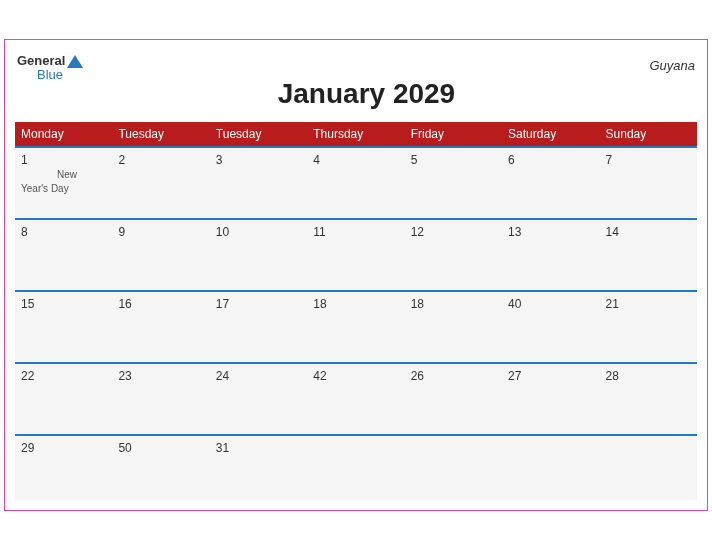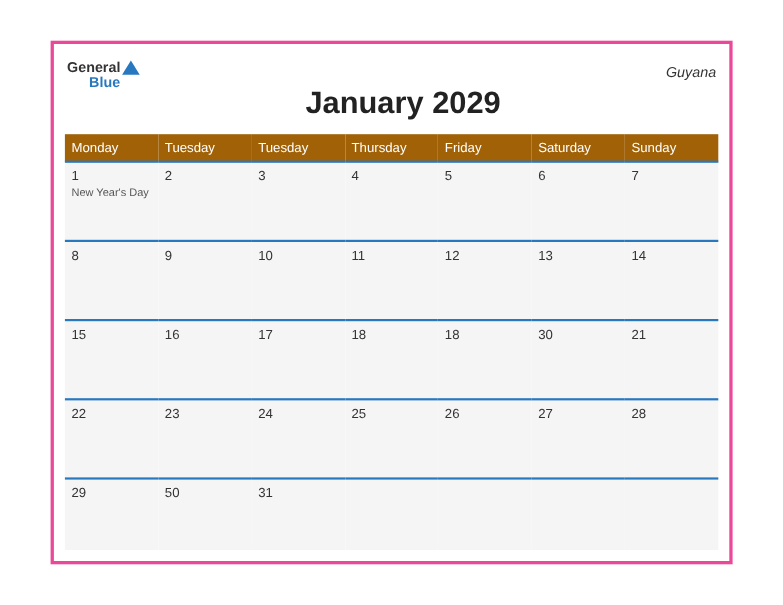--- a/index.html
+++ b/index.html
@@ -6,23 +6,23 @@
     body {
       width: 712px;
       height: 550px;
       background: #fff;
       font-family: Arial, sans-serif;
       display: flex;
       justify-content: center;
       align-items: center;
     }
     .calendar-wrapper {
-      width: 620px;
+      width: 704px;
       background: #fff;
-      border: 3px solid #ec4899;
+      border: 1px solid #ec4899;
       padding: 10px 10px 10px 10px;
     }
     .calendar-header {
       display: flex;
       justify-content: space-between;
       align-items: flex-start;
       margin-bottom: 8px;
       padding: 4px 2px;
     }
     .logo-area {
@@ -31,21 +31,21 @@
       align-items: flex-start;
     }
     .logo-general {
       font-size: 13px;
       font-weight: bold;
       color: #333;
       line-height: 1.1;
     }
     .logo-blue {
       font-size: 13px;
-      font-weight: bold;
+      font-weight: normal;
       color: #2878c0;
       line-height: 1.1;
       padding-left: 20px;
     }
     .logo-flag {
       display: inline-block;
       width: 0;
       height: 0;
       border-left: 8px solid transparent;
       border-right: 8px solid transparent;
@@ -70,21 +70,21 @@
       color: #333;
       text-align: right;
       padding-top: 4px;
       font-style: italic;
     }
     .calendar-grid {
       width: 100%;
       border-collapse: collapse;
     }
     .calendar-grid th {
-      background-color: #a16207;
+      background-color: #b91c1c;
       color: #fff;
       font-size: 12px;
       font-weight: normal;
       padding: 5px 6px;
       text-align: left;
       border: none;
     }
     .calendar-grid td {
       width: calc(100% / 7);
       height: 72px;
@@ -100,20 +100,21 @@
     }
     .day-number {
       font-size: 12px;
       color: #333;
       display: block;
     }
     .day-event {
       font-size: 10px;
       color: #555;
       margin-top: 2px;
+      margin-left: 36px;
     }
     .calendar-grid tr:last-child td {
       height: 65px;
       margin-top: 27px;
     }
   </style>
 </head>
 <body>
 
 <div class="calendar-wrapper">
@@ -198,38 +199,38 @@
           <td>
             <span class="day-number">17</span>
           </td>
           <td>
             <span class="day-number">18</span>
           </td>
           <td>
             <span class="day-number">18</span>
           </td>
           <td>
-            <span class="day-number">30</span>
+            <span class="day-number">40</span>
           </td>
           <td>
             <span class="day-number">21</span>
           </td>
         </tr>
         <tr>
           <td>
             <span class="day-number">22</span>
           </td>
           <td>
             <span class="day-number">23</span>
           </td>
           <td>
             <span class="day-number">24</span>
           </td>
           <td>
-            <span class="day-number">25</span>
+            <span class="day-number">42</span>
           </td>
           <td>
             <span class="day-number">26</span>
           </td>
           <td>
             <span class="day-number">27</span>
           </td>
           <td>
             <span class="day-number">28</span>
           </td>

